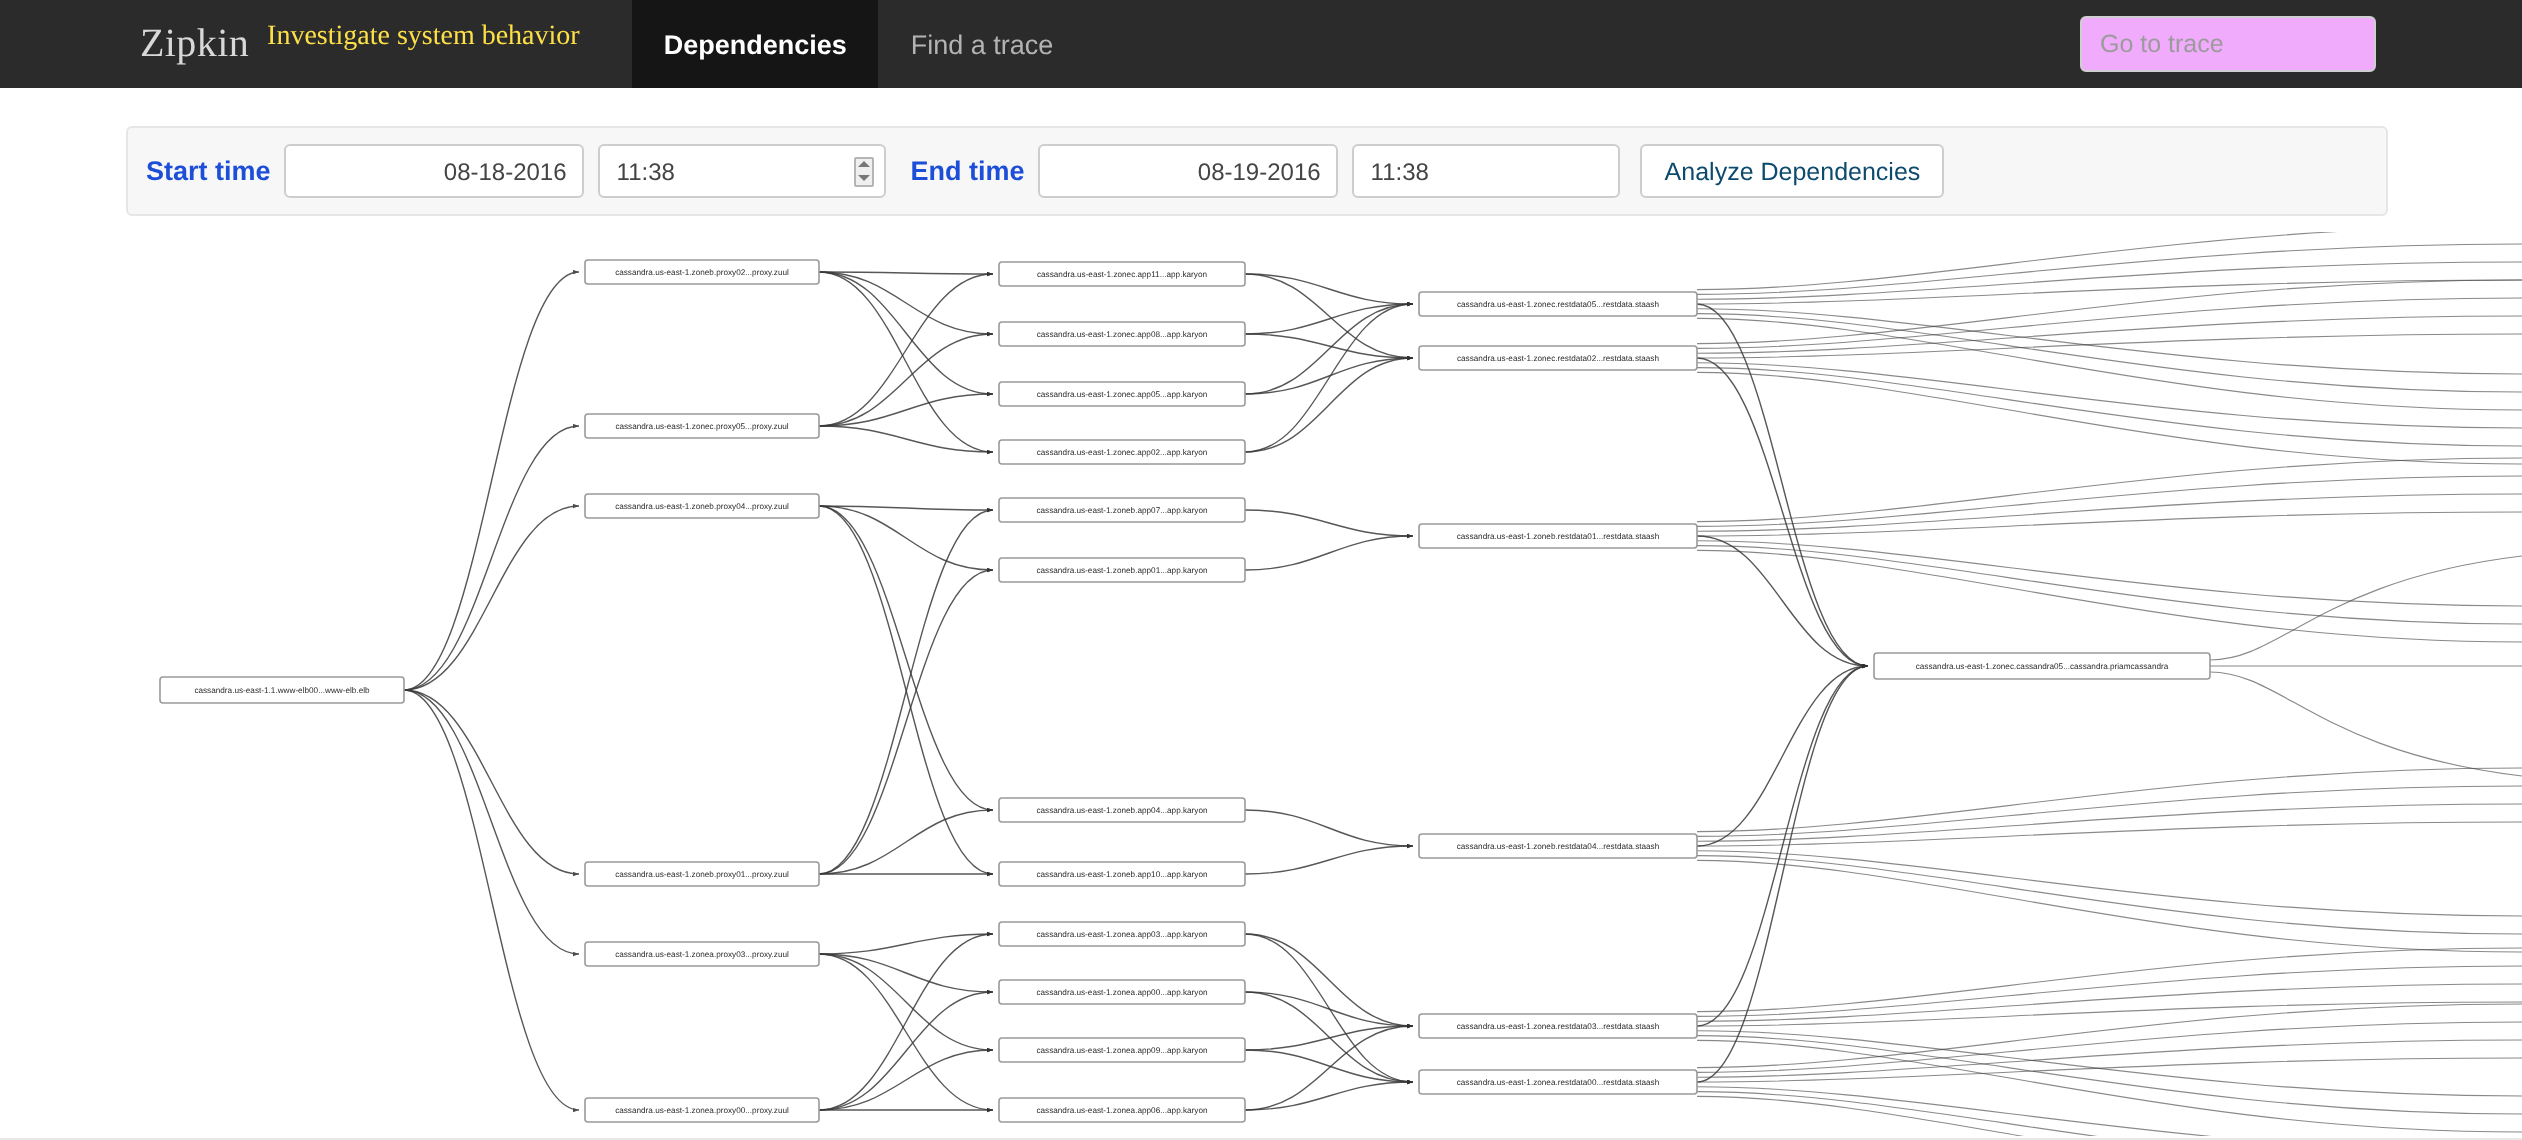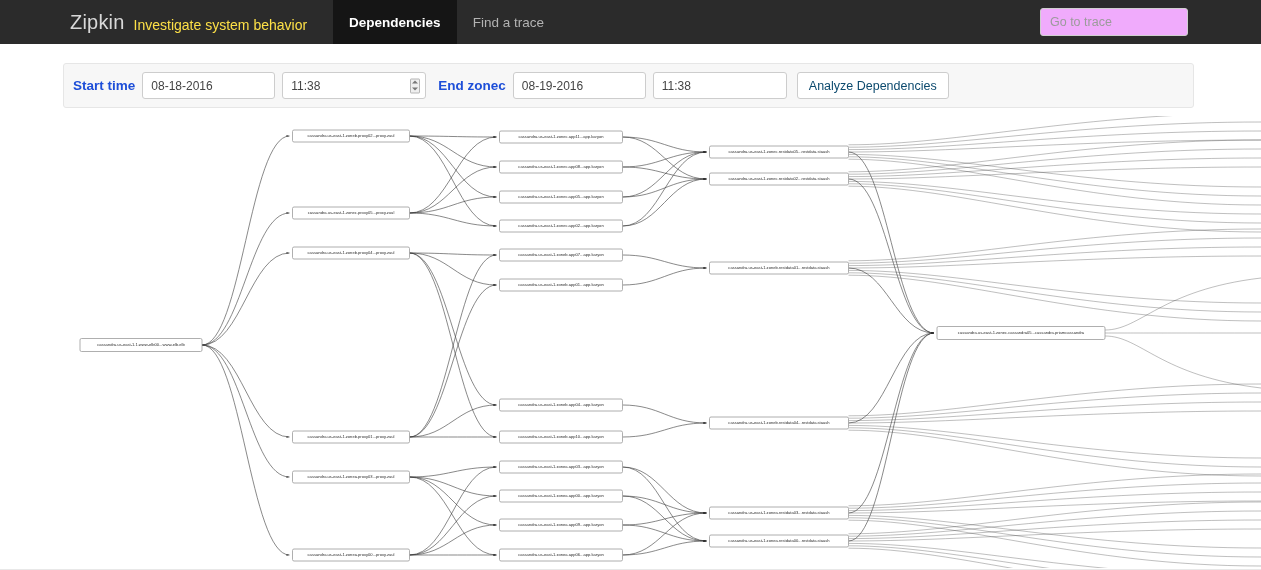--- a/index.html
+++ b/index.html
@@ -14,21 +14,21 @@
   #app { position: relative; width: 1261px; height: 570px; background:#fff; }
 
   
   .navbar {
     position: absolute; top: 0; left: 0;
     width: 1261px; height: 44px;
     background: #2b2b2b;
     display: flex; align-items: center;
     box-sizing: border-box;
   }
-  .nav-left { display: flex; align-items: flex-end; margin-left: 70px; }
+  .nav-left { display: flex; align-items: flex-start; margin-left: 70px; font-family: Liberation Serif, serif; }
   .brand {
     color: #d8d8d8; font-size: 20px; font-weight: 400;
     letter-spacing: 0.2px; line-height: 1;
   }
   .brand-tag {
     color: #fde047; font-size: 14px; margin-left: 9px; line-height: 1;
   }
   .nav-links { display: flex; align-items: stretch; height: 44px; margin-left: 26px; }
   .nav-link {
     display: flex; align-items: center; padding: 0 16px;
@@ -59,21 +59,21 @@
     font-size: 13.5px; font-weight: bold; color: #1d4ed8;
     margin-left: 9px; margin-right: 7px; white-space: nowrap;
   }
   .f-label:first-child { margin-left: 9px; }
   .f-input {
     height: 27px; box-sizing: border-box;
     border: 1px solid #cdcdcd; border-radius: 3px; background: #fff;
     color: #444; font-size: 12px; padding: 0 8px; outline: none;
     font-family: "Liberation Sans", sans-serif;
   }
-  .f-date { width: 133px; }
+  .f-date { width: 150px; text-align: right; }
   .f-time { width: 134px; }
   .f-time-wrap { position: relative; display: inline-block; }
   .f-time-wrap .f-time { width: 144px; padding-right: 22px; }
   .spinner-icon {
     position: absolute; right: 6px; top: 50%; transform: translateY(-50%);
     width: 8px; height: 13px; border: 1px solid #b5b5b5; border-radius: 1px;
     background: #efefef; display: flex; flex-direction: column;
     align-items: center; justify-content: space-around; cursor: pointer;
   }
   .spinner-icon i {
@@ -135,21 +135,21 @@
   <div class="filterbar">
     <span class="f-label">Start time</span>
     <input class="f-input f-date" type="text" value="08-18-2016" style="">
     <span class="f-time-wrap gap-sm">
       <input class="f-input f-time" type="text" value="11:38" style="">
       <span class="spinner-icon">
         <i class="up"></i>
           <i class="down"></i>
       </span>
     </span>
-    <span class="f-label gap-lg">End zonec</span>
+    <span class="f-label gap-lg">End time</span>
     <input class="f-input f-date" type="text" value="08-19-2016" style="">
     <input class="f-input f-time gap-sm" type="text" value="11:38" style="">
     <button class="f-btn">Analyze Dependencies</button>
   </div>
 
   <div class="graph-wrap">
     <svg class="graph" width="1261" height="452" viewBox="0 0 1261 452">
       <defs>
         <marker id="arrow" markerWidth="5" markerHeight="5" refX="4.4" refY="1.6" orient="auto" markerUnits="strokeWidth">
           <path d="M0,0 L4.4,1.6 L0,3.2 z" fill="#2f2f2f"></path>

